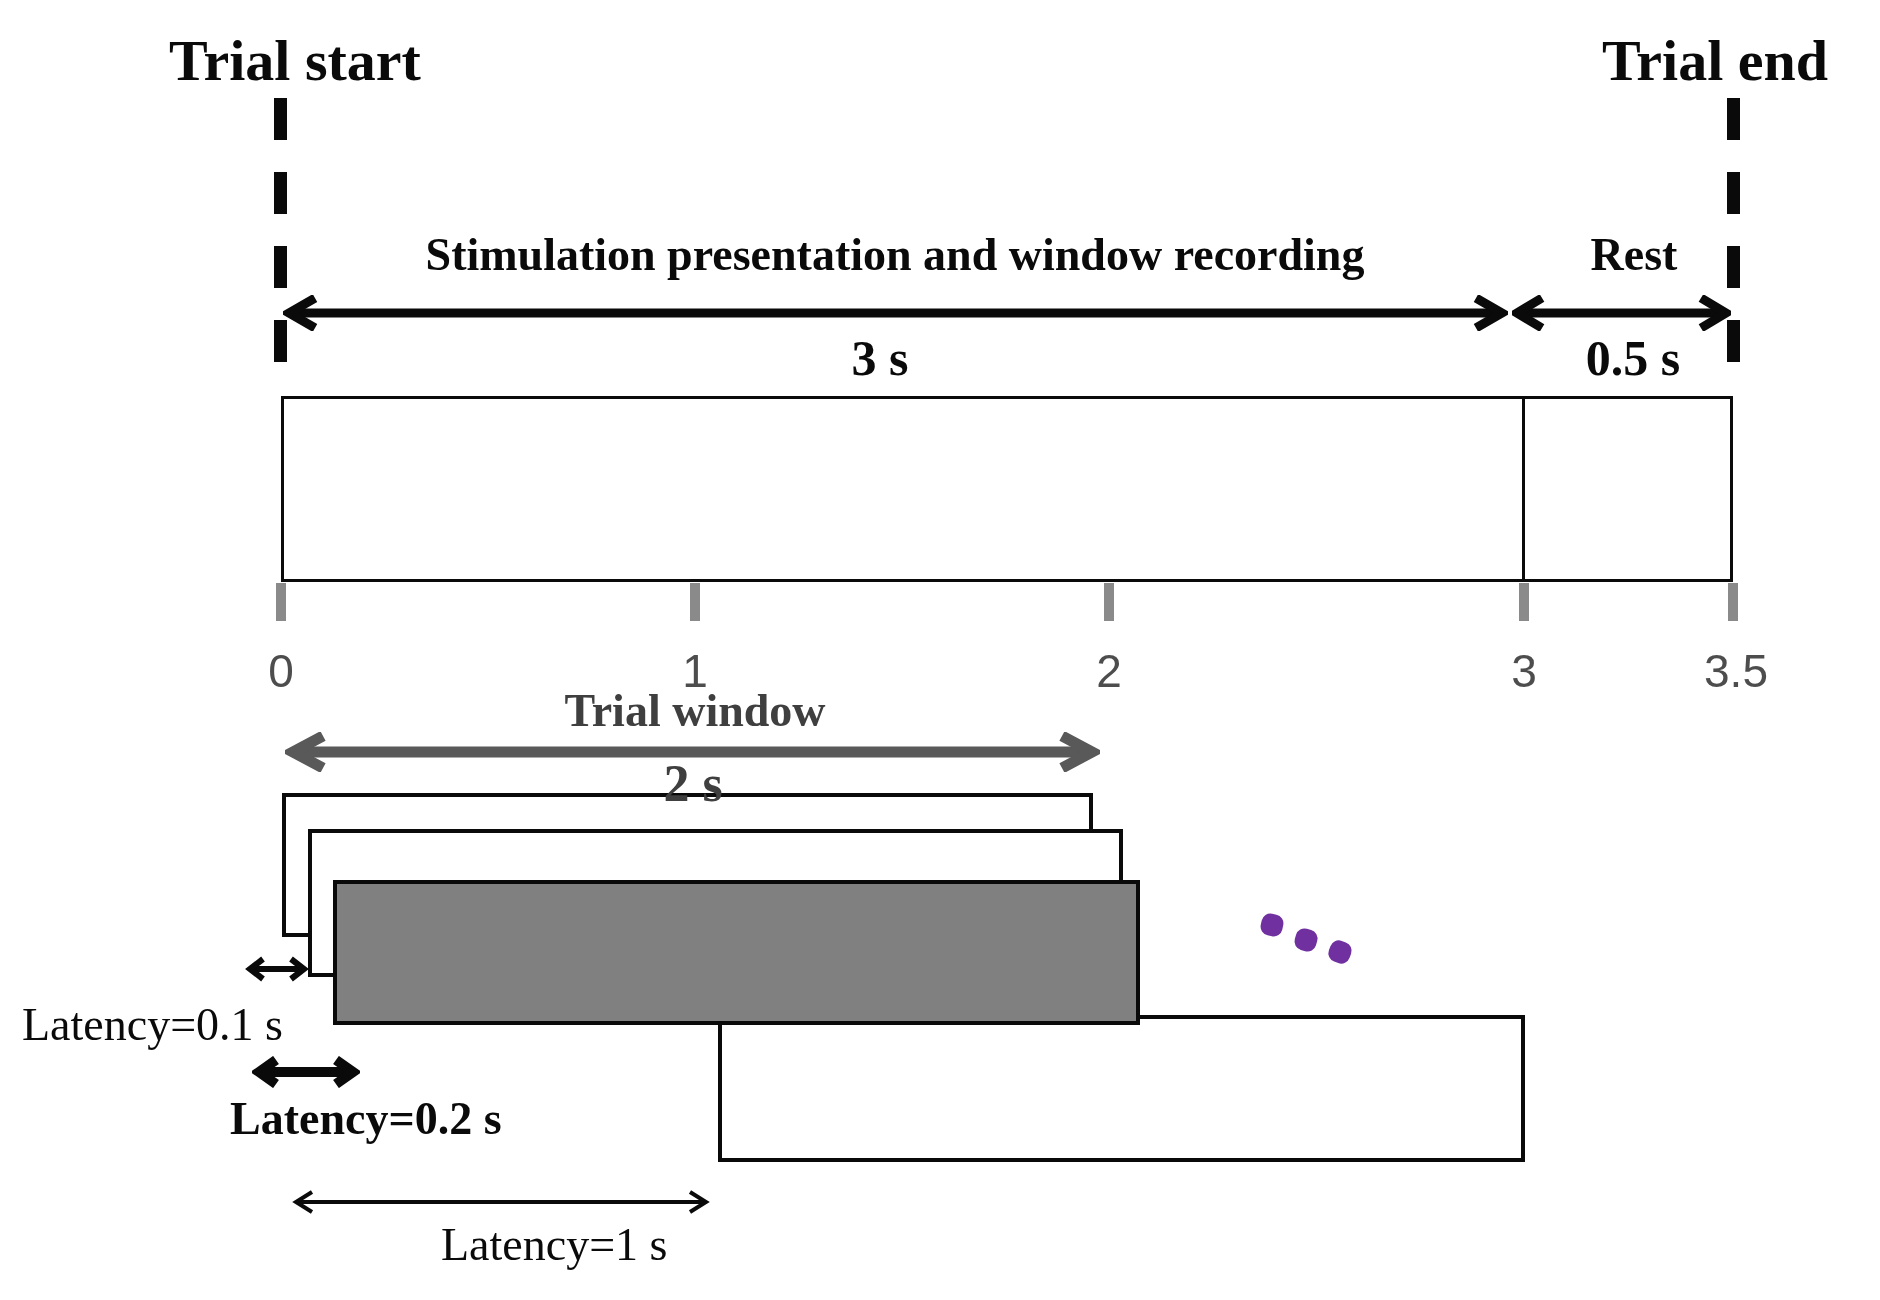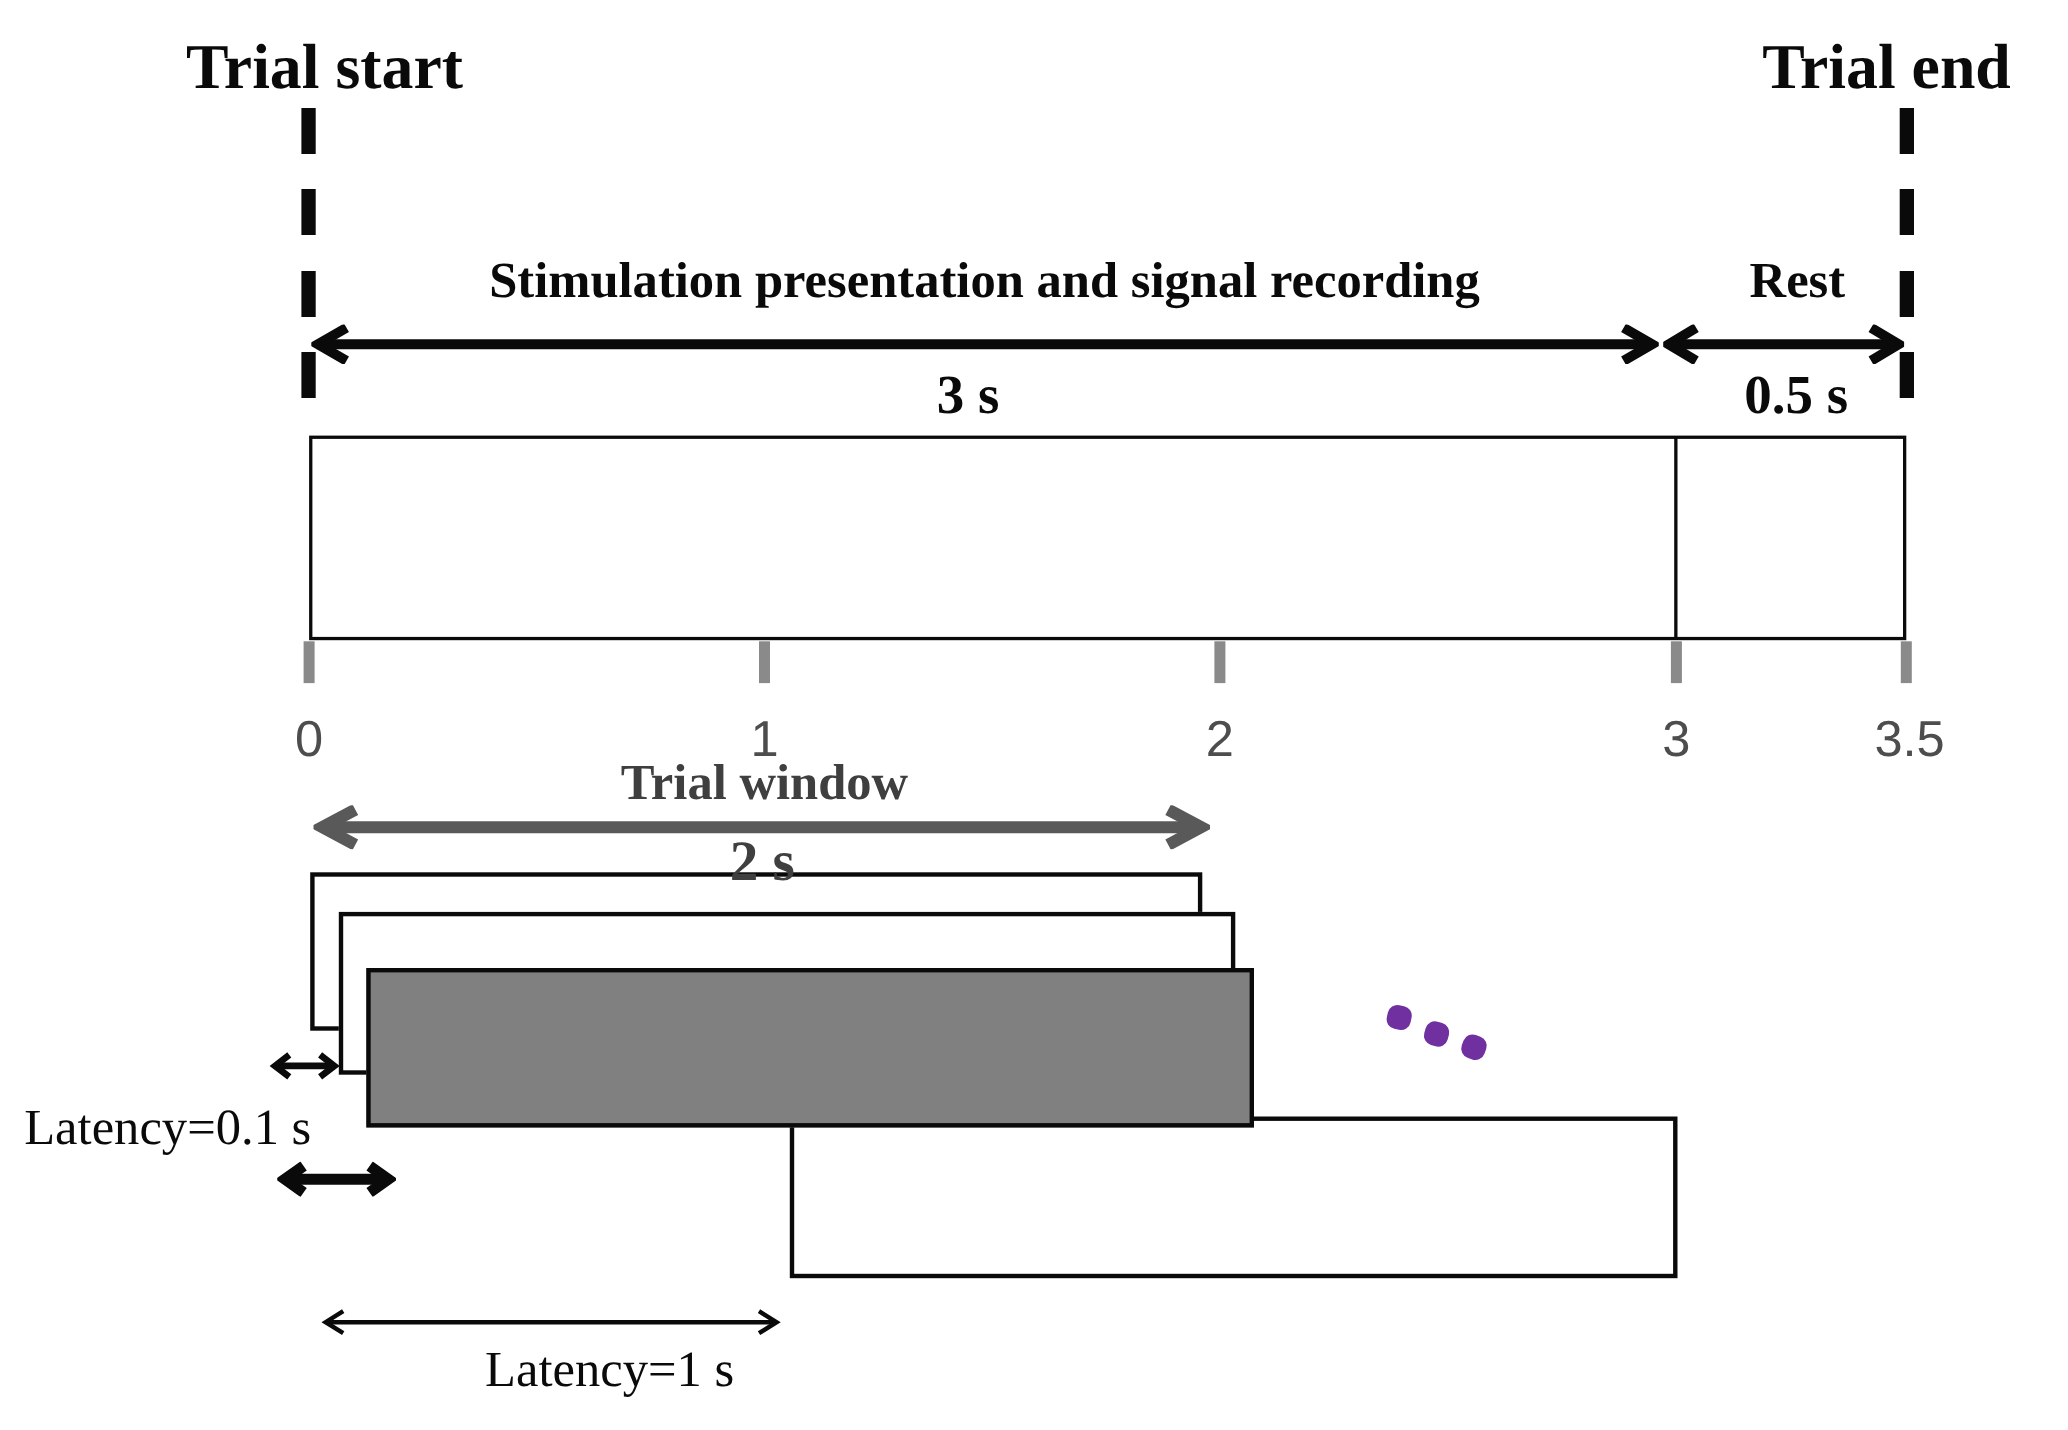--- a/index.html
+++ b/index.html
@@ -30,21 +30,21 @@
 <body>
 
 <div id="canvas">
 
   <div class="abs title ctr" style="left:110px;top:32px;width:370px;text-align:center;">Trial start</div>
   <div class="abs title ctr" style="left:1530px;top:32px;width:370px;">Trial end</div>
 
   <div class="abs dashline" style="left:274px;top:98px;height:295px;"></div>
   <div class="abs dashline" style="left:1727px;top:98px;height:295px;"></div>
 
-  <div class="abs section-label ctr" style="left:295px;top:232px;width:1200px;">Stimulation presentation and signal recording</div>
+  <div class="abs section-label ctr" style="left:295px;top:232px;width:1200px;">Stimulation presentation and window recording</div>
   <div class="abs section-label ctr" style="left:1534px;top:232px;width:200px;">Rest</div>
 
   <div class="abs arrow" style="left:283px;top:295px;">
     <svg width="1225" height="36" viewBox="0 0 1225 36">
       <line x1="14" y1="18" x2="1211" y2="18" stroke="#0a0a0a" stroke-width="9"></line>
       <path d="M32,3 L6,18 L32,33" fill="none" stroke="#0a0a0a" stroke-width="9"></path>
       <path d="M1193,3 L1219,18 L1193,33" fill="none" stroke="#0a0a0a" stroke-width="9"></path>
     </svg>
   </div>
 
@@ -102,20 +102,21 @@
   </div>
   <div class="abs lat-label" style="left:22px;top:1002px;">Latency=0.1 s</div>
 
   <div class="abs arrow" style="left:252px;top:1056px;z-index:6;">
     <svg width="108" height="32" viewBox="0 0 108 32">
       <line x1="9" y1="16" x2="99" y2="16" stroke="#0a0a0a" stroke-width="10"></line>
       <path d="M24,4 L7,16 L24,28" fill="none" stroke="#0a0a0a" stroke-width="10"></path>
       <path d="M84,4 L101,16 L84,28" fill="none" stroke="#0a0a0a" stroke-width="10"></path>
     </svg>
   </div>
+  <div class="abs lat-label lat-bold" style="left:230px;top:1096px;">Latency=0.2 s</div>
 
   <div class="abs arrow" style="left:292px;top:1188px;z-index:6;">
     <svg width="418" height="28" viewBox="0 0 418 28">
       <line x1="6" y1="14" x2="412" y2="14" stroke="#0a0a0a" stroke-width="4"></line>
       <path d="M20,4 L4,14 L20,24" fill="none" stroke="#0a0a0a" stroke-width="4"></path>
       <path d="M398,4 L414,14 L398,24" fill="none" stroke="#0a0a0a" stroke-width="4"></path>
     </svg>
   </div>
   <div class="abs lat-label" style="left:441px;top:1222px;">Latency=1 s</div>
 

